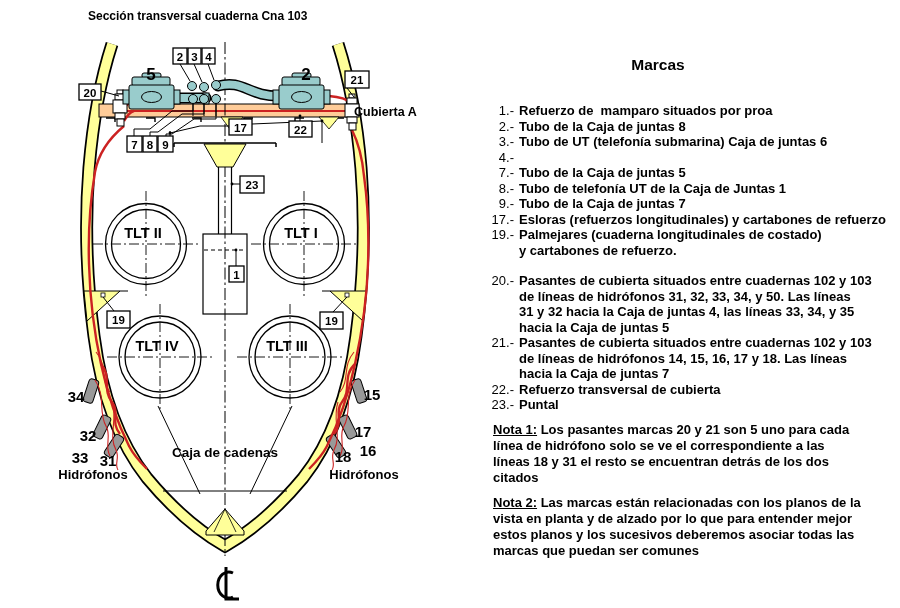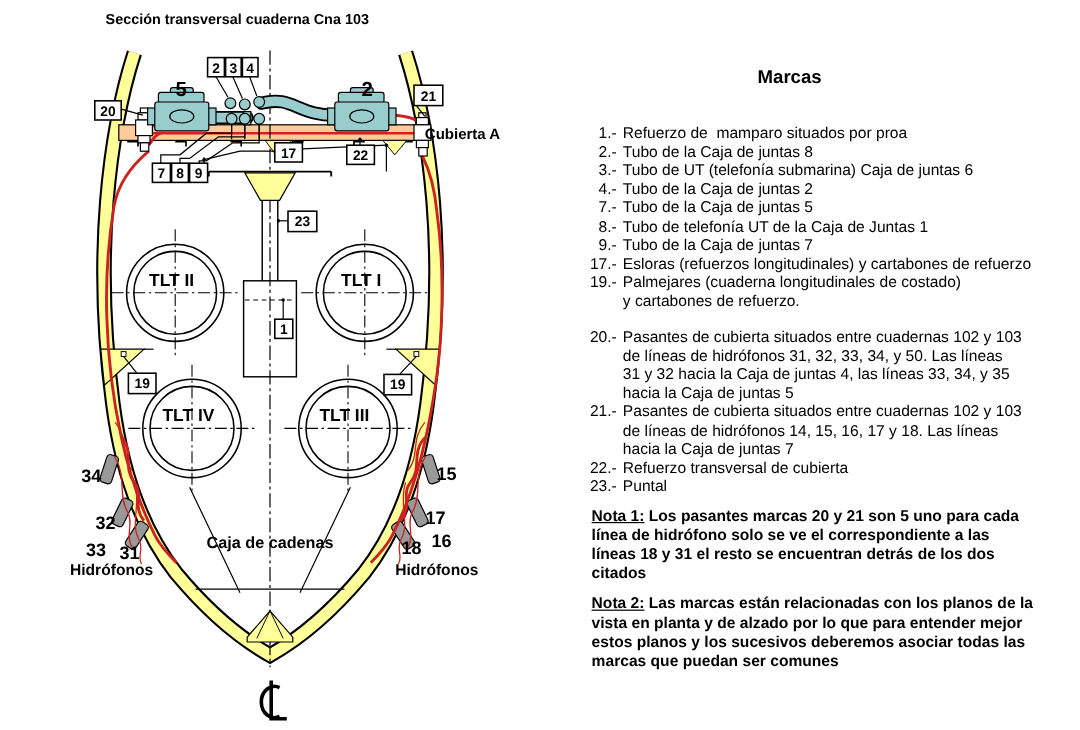--- a/index.html
+++ b/index.html
@@ -13,21 +13,21 @@
   .jb-num{font-size:17px;font-weight:bold;text-anchor:middle;}
   .tlt{font-size:14.5px;font-weight:bold;text-anchor:middle;}
   .lbl-b{font-size:13px;font-weight:bold;text-anchor:middle;}
   
   #legend{position:absolute;left:478px;top:24px;width:406px;margin-top:32px;}
   #legend-title{width:360px;text-align:center;font-size:15.5px;font-weight:bold;}
   #legend-items{margin-top:29px;}
   #legend-items2{margin-top:15px;}
   .lg-row{display:flex;line-height:15.5px;font-size:13px;white-space:pre;}
   .lg-num{width:36px;text-align:right;flex:none;}
-  .lg-text{padding-left:5px;}
+  .lg-text{padding-left:5px;font-weight:bold;}
   .note{margin-left:15px;margin-top:9px;font-size:13px;font-weight:bold;line-height:16px;white-space:pre;}
   .note-label{text-decoration:underline;}
 </style>
 </head>
 <body>
 
 <div id="page">
   <div id="main-title">Sección transversal cuaderna Cna 103</div>
 
   <svg id="drawing" width="450" height="608" viewBox="0 0 450 608">
@@ -265,21 +265,21 @@
       <path d="M 226,567 V 599 H 239"></path>
     </g>
   </svg>
 
   <div id="legend">
     <div id="legend-title">Marcas</div>
     <div id="legend-items">
         <div class="lg-row"><span class="lg-num">1.-</span><span class="lg-text">Refuerzo de  mamparo situados por proa</span></div>
         <div class="lg-row"><span class="lg-num">2.-</span><span class="lg-text">Tubo de la Caja de juntas 8</span></div>
         <div class="lg-row"><span class="lg-num">3.-</span><span class="lg-text">Tubo de UT (telefonía submarina) Caja de juntas 6</span></div>
-        <div class="lg-row"><span class="lg-num">4.-</span><span class="lg-text">Tubo de la Caja de juntas 2</span></div>
+        <div class="lg-row"><span class="lg-num">4.-</span></div>
         <div class="lg-row"><span class="lg-num">7.-</span><span class="lg-text">Tubo de la Caja de juntas 5</span></div>
         <div class="lg-row"><span class="lg-num">8.-</span><span class="lg-text">Tubo de telefonía UT de la Caja de Juntas 1</span></div>
         <div class="lg-row"><span class="lg-num">9.-</span><span class="lg-text">Tubo de la Caja de juntas 7</span></div>
         <div class="lg-row"><span class="lg-num">17.-</span><span class="lg-text">Esloras (refuerzos longitudinales) y cartabones de refuerzo</span></div>
         <div class="lg-row"><span class="lg-num">19.-</span><span class="lg-text">Palmejares (cuaderna longitudinales de costado)</span></div>
         <div class="lg-row"><span class="lg-num"></span><span class="lg-text">y cartabones de refuerzo.</span></div>
       </div>
     <div id="legend-items2">
         <div class="lg-row"><span class="lg-num">20.-</span><span class="lg-text">Pasantes de cubierta situados entre cuadernas 102 y 103</span></div>
         <div class="lg-row"><span class="lg-num"></span><span class="lg-text">de líneas de hidrófonos 31, 32, 33, 34, y 50. Las líneas</span></div>

